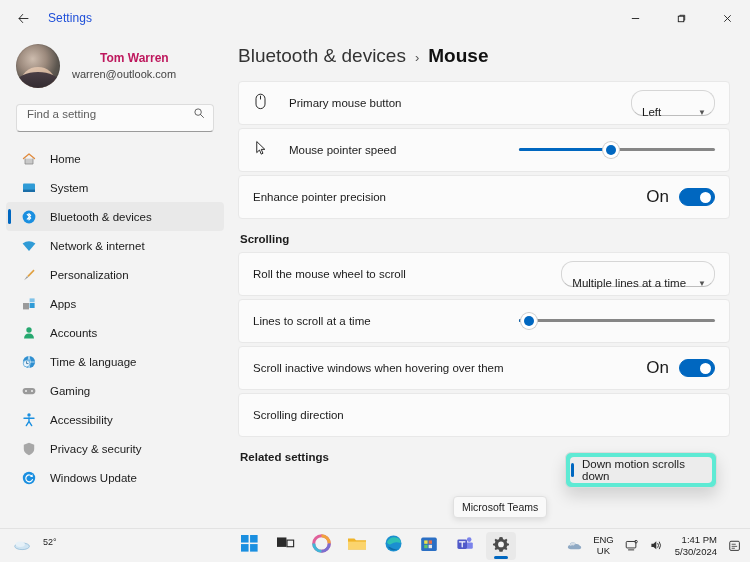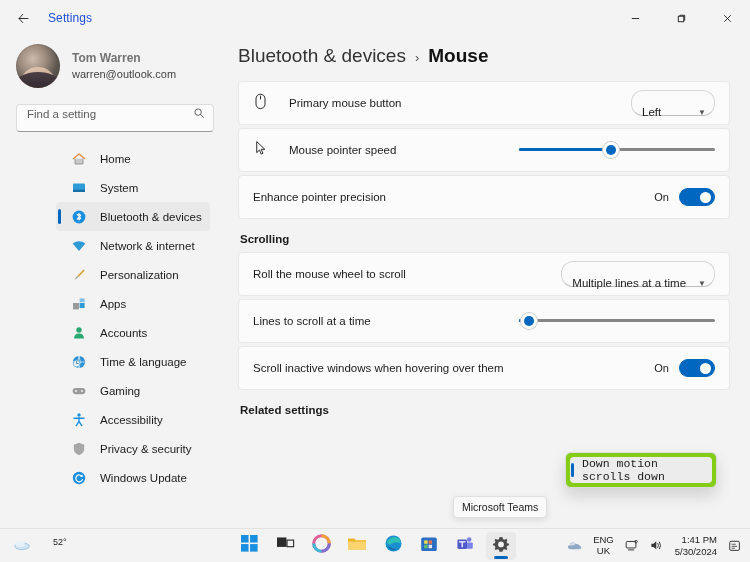--- a/index.html
+++ b/index.html
@@ -55,39 +55,39 @@
     width: 34px; height: 30px; border-radius: 50% 50% 44% 44%;
     background: linear-gradient(160deg,#e3c9b4 0%,#c9a88f 55%,#8d6f5b 100%);
   }
   .avatar::after {
     content: ""; position: absolute; left: 50%; bottom: -4px;
     transform: translateX(-50%);
     width: 42px; height: 20px; border-radius: 50% 50% 0 0;
     background: linear-gradient(180deg,#4b3f45 0%,#2e272c 100%);
   }
   .profile-text { margin-left: 12px; line-height: 1.35; }
-  .profile-name { font-size: 12px; font-weight: bold; color: #737373; }
+  .profile-name { font-size: 12px; font-weight: bold; color: #be185d; margin-left: 28px; }
   .profile-mail { font-size: 11px; color: #444; }
 
   .search-wrap {
     margin: 16px 16px 0 16px; height: 28px;
     background: #fbfbfb; border: 1px solid #dcdcdc;
     border-bottom: 1px solid #9a9a9a;
     border-radius: 4px; display: flex; align-items: center;
     padding: 0 8px 8px 10px;
   }
   .search-input {
     border: none; outline: none; background: transparent;
     font-family: "Liberation Sans", sans-serif;
     font-size: 11.5px; color: #1b1b1b; flex: 1; height: 100%;
   }
   .search-input::placeholder { color: #5d5d5d; }
   .search-icon { color: #444; font-size: 12px; }
 
-  .nav { margin-top: 12px; padding: 0 20px; margin-left: 36px; }
+  .nav { margin-top: 12px; padding: 0 6px; }
   .nav-item {
     position: relative; display: flex; align-items: center;
     height: 29px; border-radius: 4px; padding-left: 14px; margin-bottom: 0px;
   }
   .nav-item.active { background: #e9e9e9; }
   .nav-item.active::before {
     content: ""; position: absolute; left: 2px; top: 7px;
     width: 3px; height: 15px; border-radius: 2px; background: #0067c0;
   }
   .nav-ico {
@@ -143,43 +143,42 @@
   .thumb::after {
     content: ""; position: absolute; left: 3px; top: 3px;
     width: 10px; height: 10px; border-radius: 50%; background: #0067c0;
   }
   .tickdot {
     position: absolute; top: 10px; width: 3px; height: 3px;
     border-radius: 50%; background: #5a5a5a;
   }
 
   .toggle-wrap { display: flex; align-items: center; gap: 10px; }
-  .toggle-label { font-size: 11px; color: #1b1b1b; }
+  .toggle-label { font-size: 17px; color: #1b1b1b; }
   .toggle {
     width: 36px; height: 18px; border-radius: 10px; background: #0067c0;
     position: relative; border: 1px solid #0067c0;
   }
   .toggle .knob {
     position: absolute; right: 3px; top: 2.5px;
     width: 11px; height: 11px; border-radius: 50%; background: #fff;
   }
 
   .section-head {
     font-size: 11.5px; font-weight: bold; color: #1b1b1b;
     margin: 14px 0 7px 10px;
   }
 
   
   .flyout {
     position: absolute; left: 565px; top: 452px; width: 152px;
-    background: #84cc16; border: 1px solid #dcdcdc;
+    background: #5eead4; border: 1px solid #dcdcdc;
     border-radius: 6px; padding: 4px;
     box-shadow: 0 8px 16px rgba(0,0,0,.14);
     z-index: 40;
-    font-family: Liberation Mono, monospace;
   }
   .fly-item {
     position: relative; height: 26px; display: flex; align-items: center;
     padding-left: 12px; font-size: 11.5px; color: #1b1b1b;
     border-radius: 4px;
   }
   .fly-item.selected { background: #ececec; }
   .fly-item.selected::before {
     content: ""; position: absolute; left: 1px; top: 6px;
     width: 3px; height: 14px; border-radius: 2px; background: #0067c0;
@@ -194,21 +193,21 @@
     box-shadow: 0 2px 6px rgba(0,0,0,.10); z-index: 45;
   }
 
   
   .taskbar {
     position: absolute; left: 0; bottom: 0; width: 750px; height: 34px;
     background: #f3f3f3; border-top: 1px solid #e2e2e2;
     display: flex; align-items: center;
   }
   .weather {
-    display: flex; align-items: flex-start; margin-left: 12px; gap: 19px; justify-content: flex-end;
+    display: flex; align-items: flex-start; margin-left: 12px; gap: 9px; justify-content: flex-end;
   }
   .weather-temp { font-size: 9px; color: #1b1b1b; margin-top: 1px; }
   .tb-center {
     position: absolute; left: 50%; transform: translateX(-50%);
     display: flex; align-items: center; gap: 6px;
   }
   .tb-btn {
     width: 30px; height: 28px; border-radius: 4px;
     display: flex; align-items: center; justify-content: center;
     position: relative;
@@ -486,20 +485,23 @@
     <div class="card">
       <span class="card-label">Scroll inactive windows when hovering over them</span>
       <span class="toggle-wrap">
         <span class="toggle-label">On</span>
         <span class="toggle">
           <span class="knob"></span>
         </span>
       </span>
     </div>
 
+    <div class="card">
+      <span class="card-label">Scrolling direction</span>
+    </div>
 
     <div class="section-head">Related settings</div>
 
   </div>
 
   <div class="flyout">
     <div class="fly-item selected">
       <span>Down motion scrolls down</span>
     </div>
   </div>

